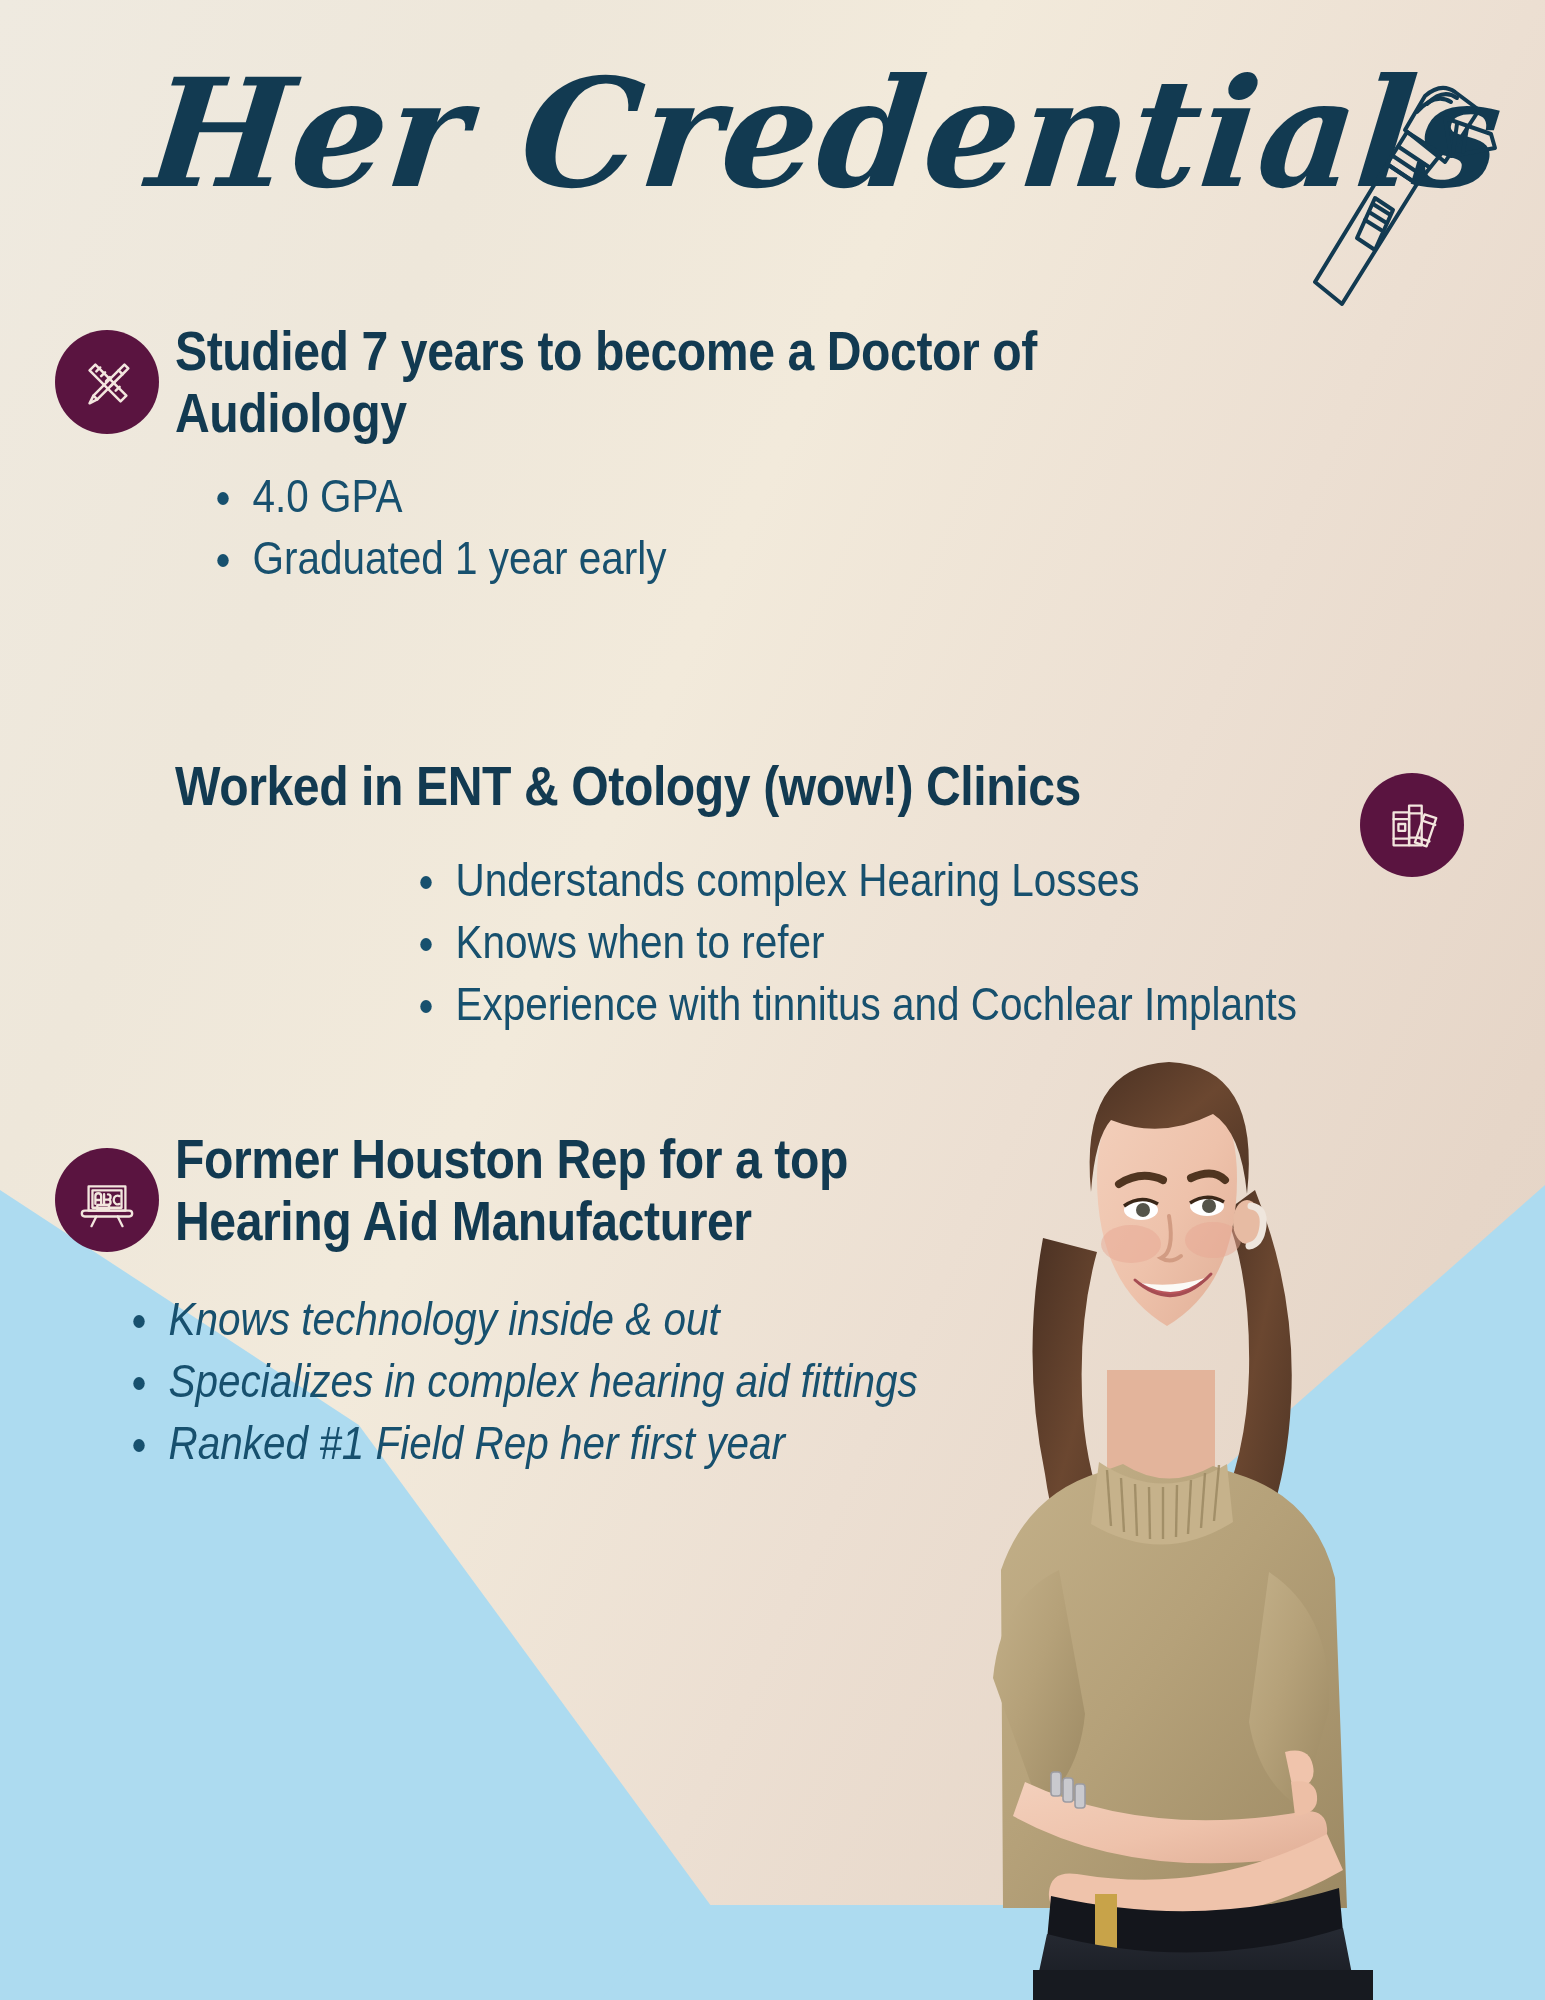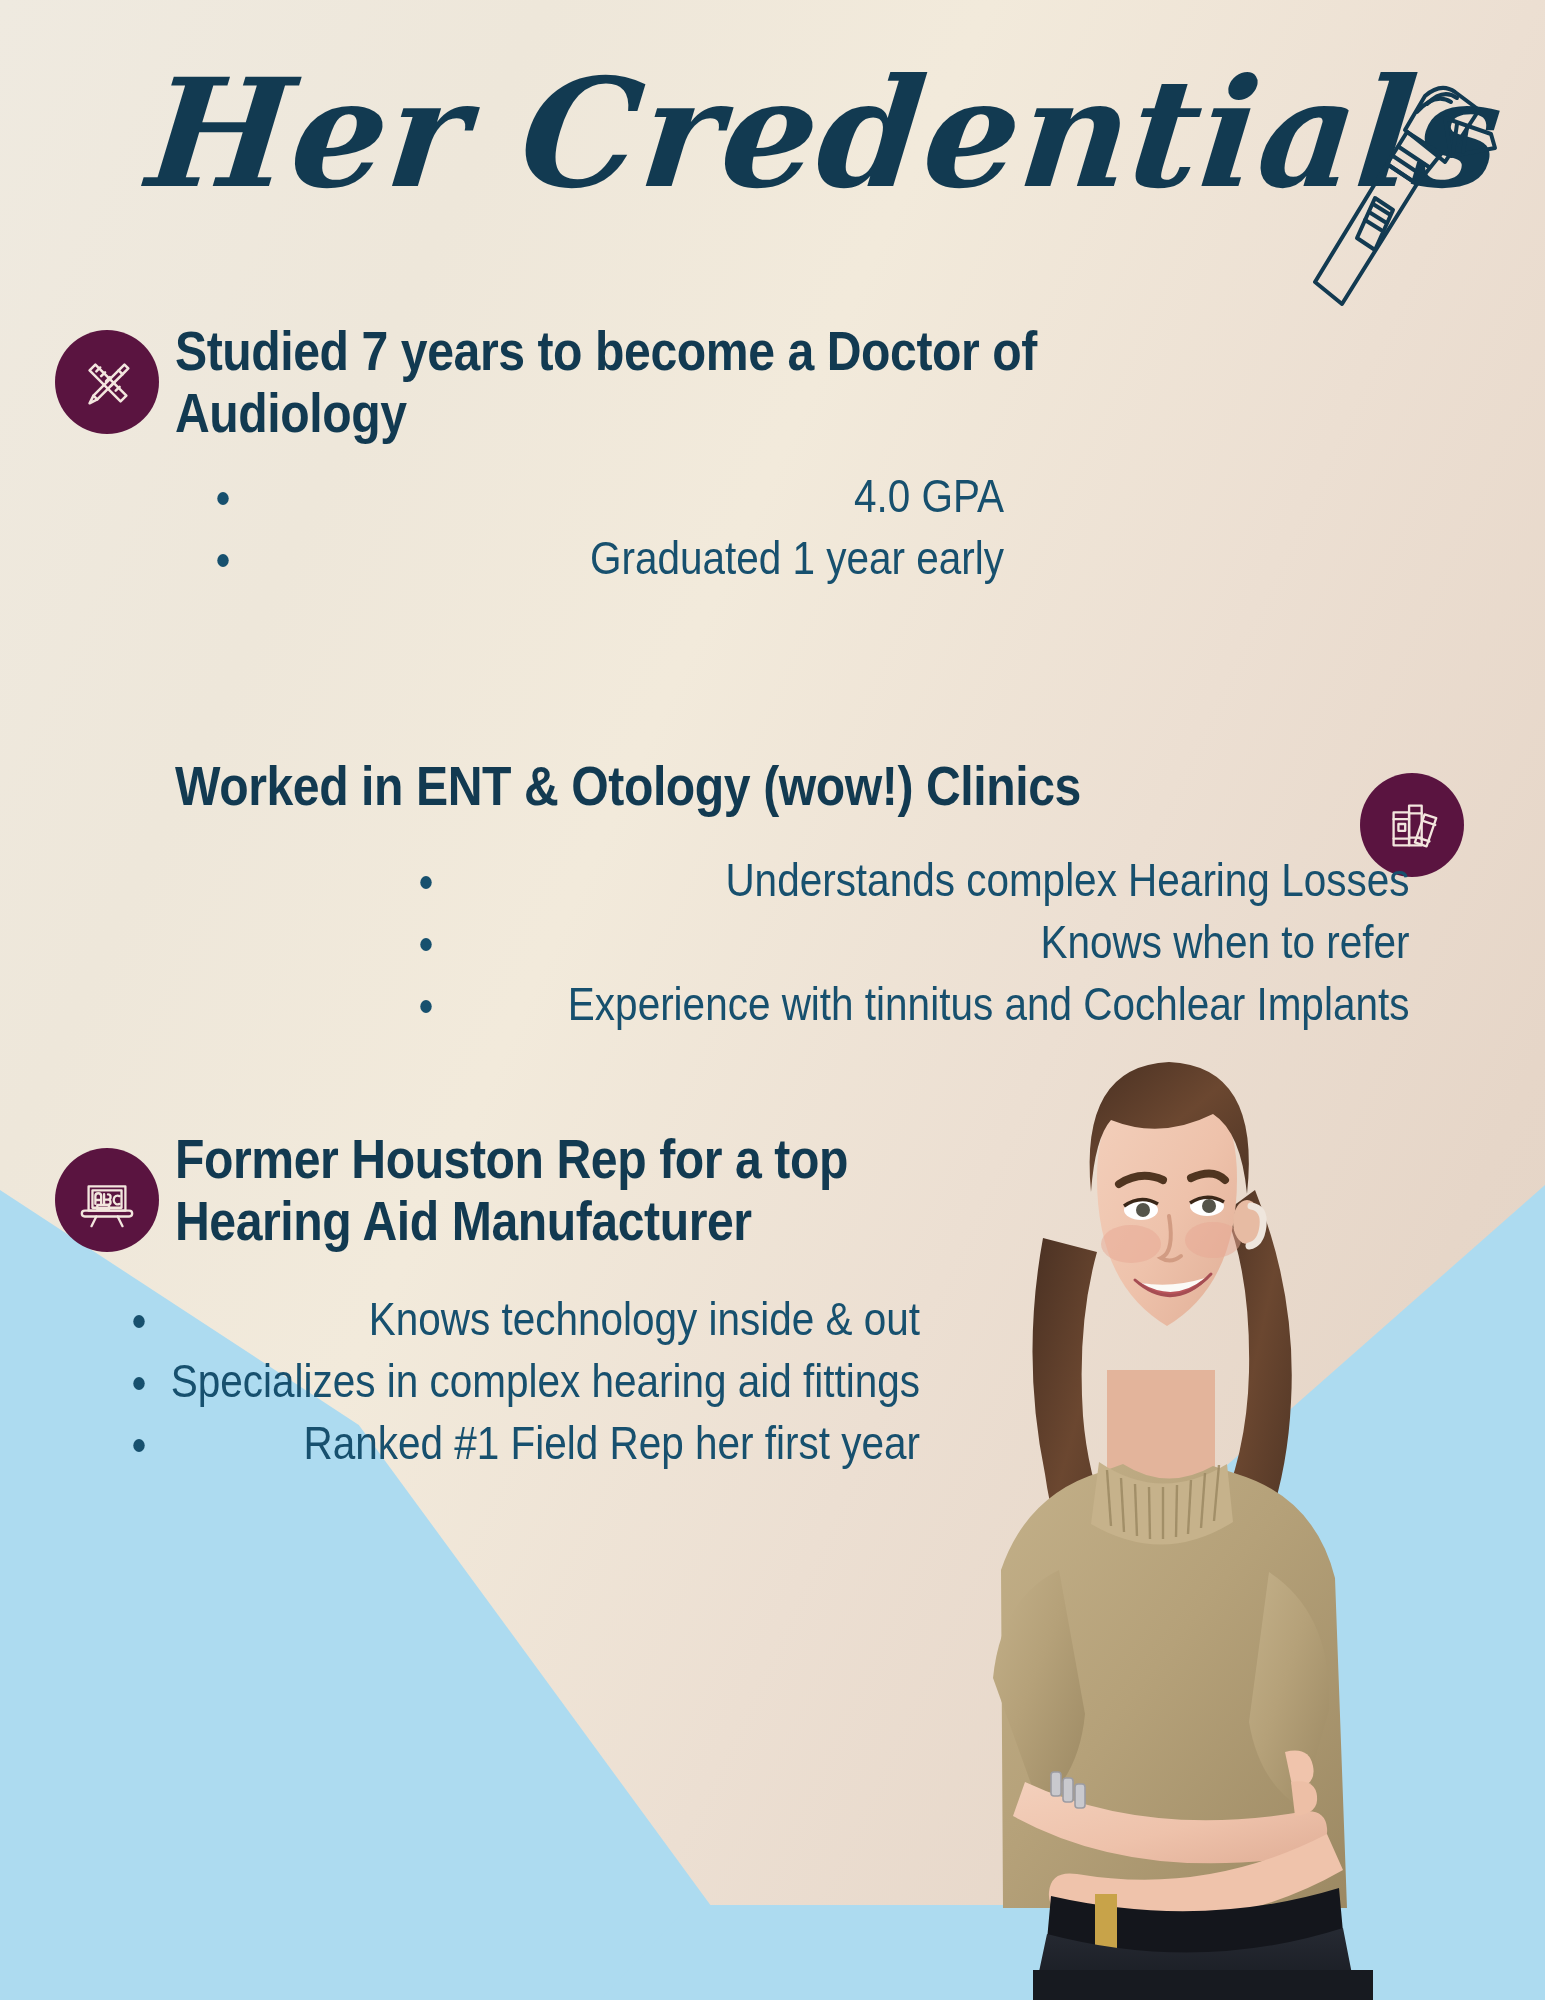--- a/index.html
+++ b/index.html
@@ -98,21 +98,20 @@
     transform-origin:left center;
   }
 
   ul.bullets {
     list-style:none;
     font-family:"Liberation Sans Narrow","Liberation Sans", sans-serif;
     font-weight:400;
     font-size:46px;
     line-height:62px;
     color:#17506E;
-    text-align:right;
   }
   ul.bullets li {
     position:relative;
     padding-left:46px;
     transform:scaleX(0.88);
     transform-origin:left center;
   }
   ul.bullets li::before {
     content:"";
     position:absolute;
@@ -142,21 +141,21 @@
     position:absolute; left:415px; top:94px; width:1130px;
   }
 
   
   #section-3 { left:0; top:1128px; width:1545px; }
   #section-3 .badge { left:55px; top:20px; }
   #section-3 .sec-heading {
     position:absolute; left:175px; top:0; width:900px;
   }
   #section-3 ul.bullets {
-    position:absolute; left:128px; top:160px; width:900px;
+    position:absolute; left:128px; top:160px; width:900px;font-style:italic;
   }
 
   
   #portrait {
     position:absolute;
     left:955px; top:1010px;
     width:500px; height:990px;
     overflow:hidden;
   }
   #portrait svg { display:block; }

